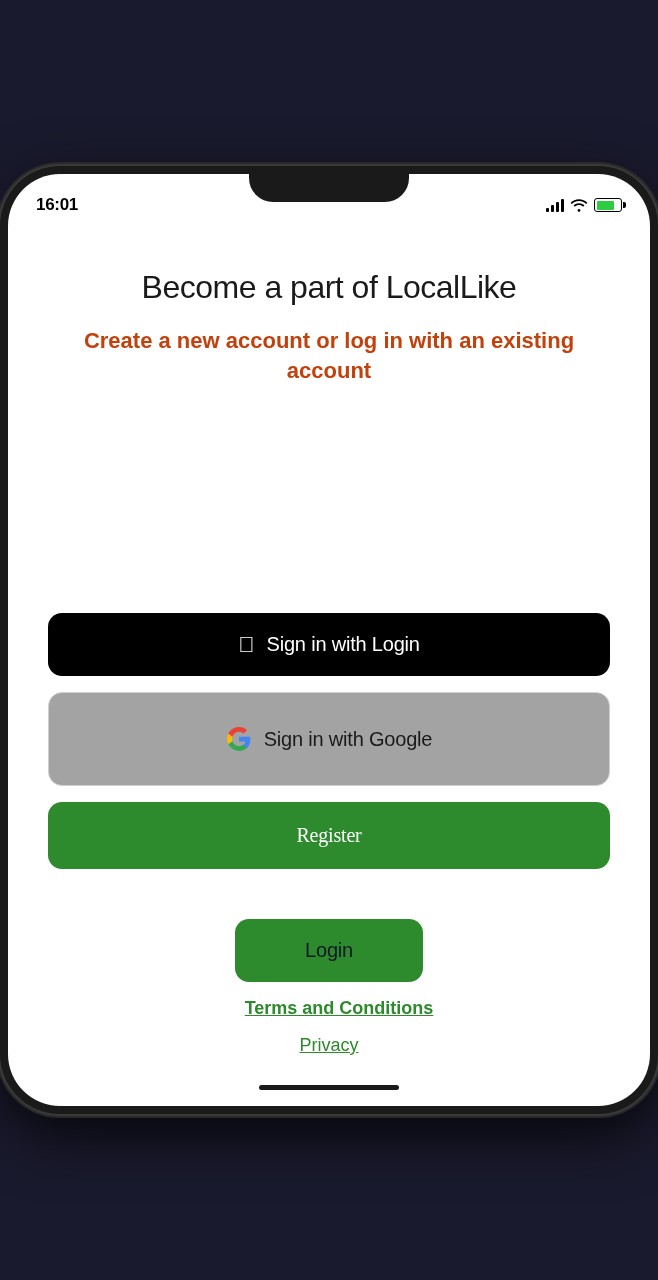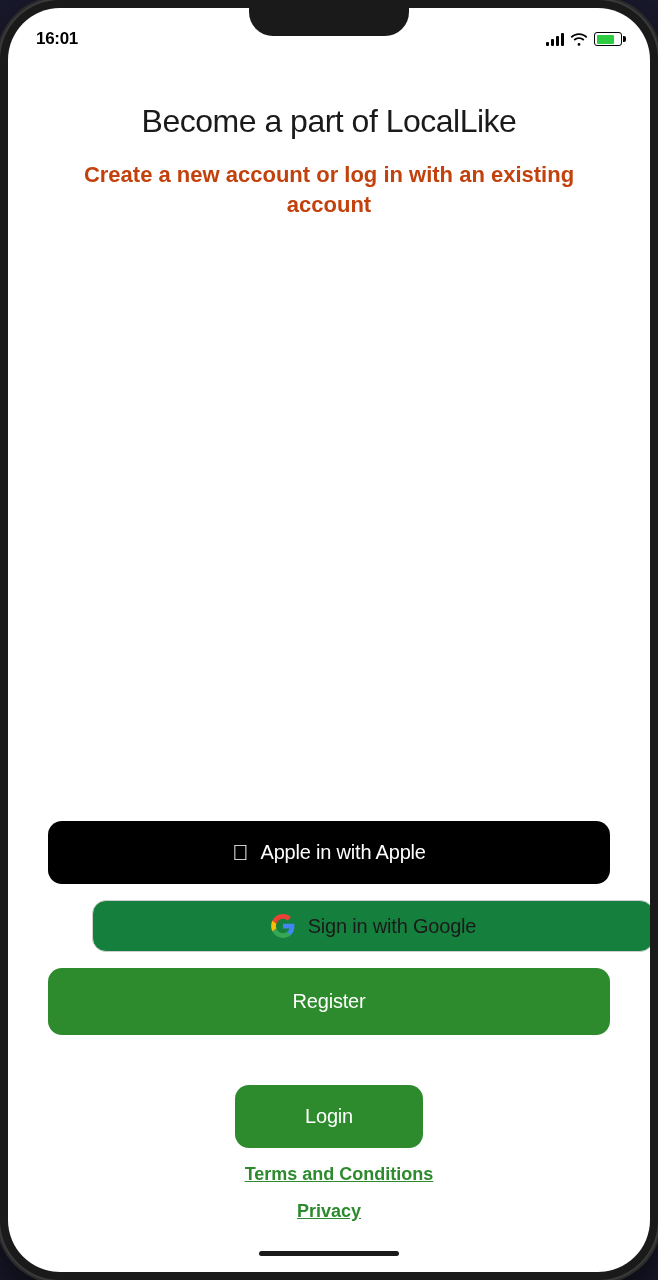--- a/index.html
+++ b/index.html
@@ -12,21 +12,21 @@
       background: #1a1a2e;
       display: flex;
       justify-content: center;
       align-items: center;
       min-height: 100vh;
       font-family: -apple-system, BlinkMacSystemFont, 'SF Pro Display', 'Helvetica Neue', Arial, sans-serif;
     }
 
     .phone-frame {
       width: 658px;
-      height: 1280px;
+      height: 948px;
       background: #1a1a1a;
       border-radius: 60px;
       position: relative;
       box-shadow: 
         0 0 0 2px #3a3a3a,
         0 0 0 4px #2a2a2a,
         0 20px 60px rgba(0,0,0,0.8);
       overflow: hidden;
     }
 
@@ -198,47 +198,47 @@
       cursor: pointer;
       width: 100%;
       letter-spacing: -0.2px;
     }
 
     .btn-google {
       display: flex;
       align-items: center;
       justify-content: center;
       gap: 12px;
-      background: #15803d;
+      background: #a3a3a3;
       color: #1a1a1a;
       border: 1.5px solid #d0d0d0;
       border-radius: 14px;
-      padding: 12px 24px;
+      padding: 33px 24px;
       font-size: 20px;
       font-weight: 500;
       cursor: pointer;
       width: 100%;
       letter-spacing: -0.2px;
-      margin-left: 44px;
     }
 
     .btn-register {
       display: flex;
       align-items: center;
       justify-content: center;
       background: #2d8a2d;
       color: #ffffff;
       border: none;
       border-radius: 14px;
       padding: 22px 24px;
       font-size: 20px;
       font-weight: 500;
       cursor: pointer;
       width: 100%;
       letter-spacing: -0.2px;
+      font-family: Liberation Serif, serif;
     }
 
     .apple-icon {
       font-size: 22px;
       line-height: 1;
     }
 
     .google-icon-wrapper {
       width: 26px;
       height: 26px;
@@ -247,21 +247,21 @@
     .footer-section {
       display: flex;
       flex-direction: column;
       align-items: center;
       gap: 16px;
       padding: 30px 0 20px;
     }
 
     .btn-login {
       background: #2d8a2d;
-      color: #ffffff;
+      color: #0f172a;
       border: none;
       border-radius: 14px;
       padding: 20px 70px;
       font-size: 20px;
       font-weight: 500;
       cursor: pointer;
       letter-spacing: -0.2px;
     }
 
     .link-terms {
@@ -271,21 +271,21 @@
       text-decoration: underline;
       cursor: pointer;
       background: none;
       border: none;
       margin-left: 20px;
     }
 
     .link-privacy {
       color: #2d8a2d;
       font-size: 18px;
-      font-weight: 700;
+      font-weight: 400;
       text-decoration: underline;
       cursor: pointer;
       background: none;
       border: none;
     }
 
     .home-indicator {
       height: 30px;
       display: flex;
       align-items: center;
@@ -333,21 +333,21 @@
       <div class="header-section">
         <h1 class="app-title">Become a part of LocalLike</h1>
         <p class="subtitle">Create a new account or log in with an existing account</p>
       </div>
 
       <div class="illustration-area"></div>
 
       <div class="buttons-section">
         <button class="btn-apple">
           <span class="apple-icon"></span>
-          <span>Apple in with Apple</span>
+          <span>Sign in with Login</span>
         </button>
 
         <button class="btn-google">
           <svg class="google-icon-wrapper" viewBox="0 0 24 24" xmlns="http://www.w3.org/2000/svg">
             <path d="M22.56 12.25c0-.78-.07-1.53-.2-2.25H12v4.26h5.92c-.26 1.37-1.04 2.53-2.21 3.31v2.77h3.57c2.08-1.92 3.28-4.74 3.28-8.09z" fill="#4285F4"></path>
             <path d="M12 23c2.97 0 5.46-.98 7.28-2.66l-3.57-2.77c-.98.66-2.23 1.06-3.71 1.06-2.86 0-5.29-1.93-6.16-4.53H2.18v2.84C3.99 20.53 7.7 23 12 23z" fill="#34A853"></path>
             <path d="M5.84 14.09c-.22-.66-.35-1.36-.35-2.09s.13-1.43.35-2.09V7.07H2.18C1.43 8.55 1 10.22 1 12s.43 3.45 1.18 4.93l2.85-2.22.81-.62z" fill="#FBBC05"></path>
             <path d="M12 5.38c1.62 0 3.06.56 4.21 1.64l3.15-3.15C17.45 2.09 14.97 1 12 1 7.7 1 3.99 3.47 2.18 7.07l3.66 2.84c.87-2.6 3.3-4.53 6.16-4.53z" fill="#EA4335"></path>
           </svg>
           <span>Sign in with Google</span>

